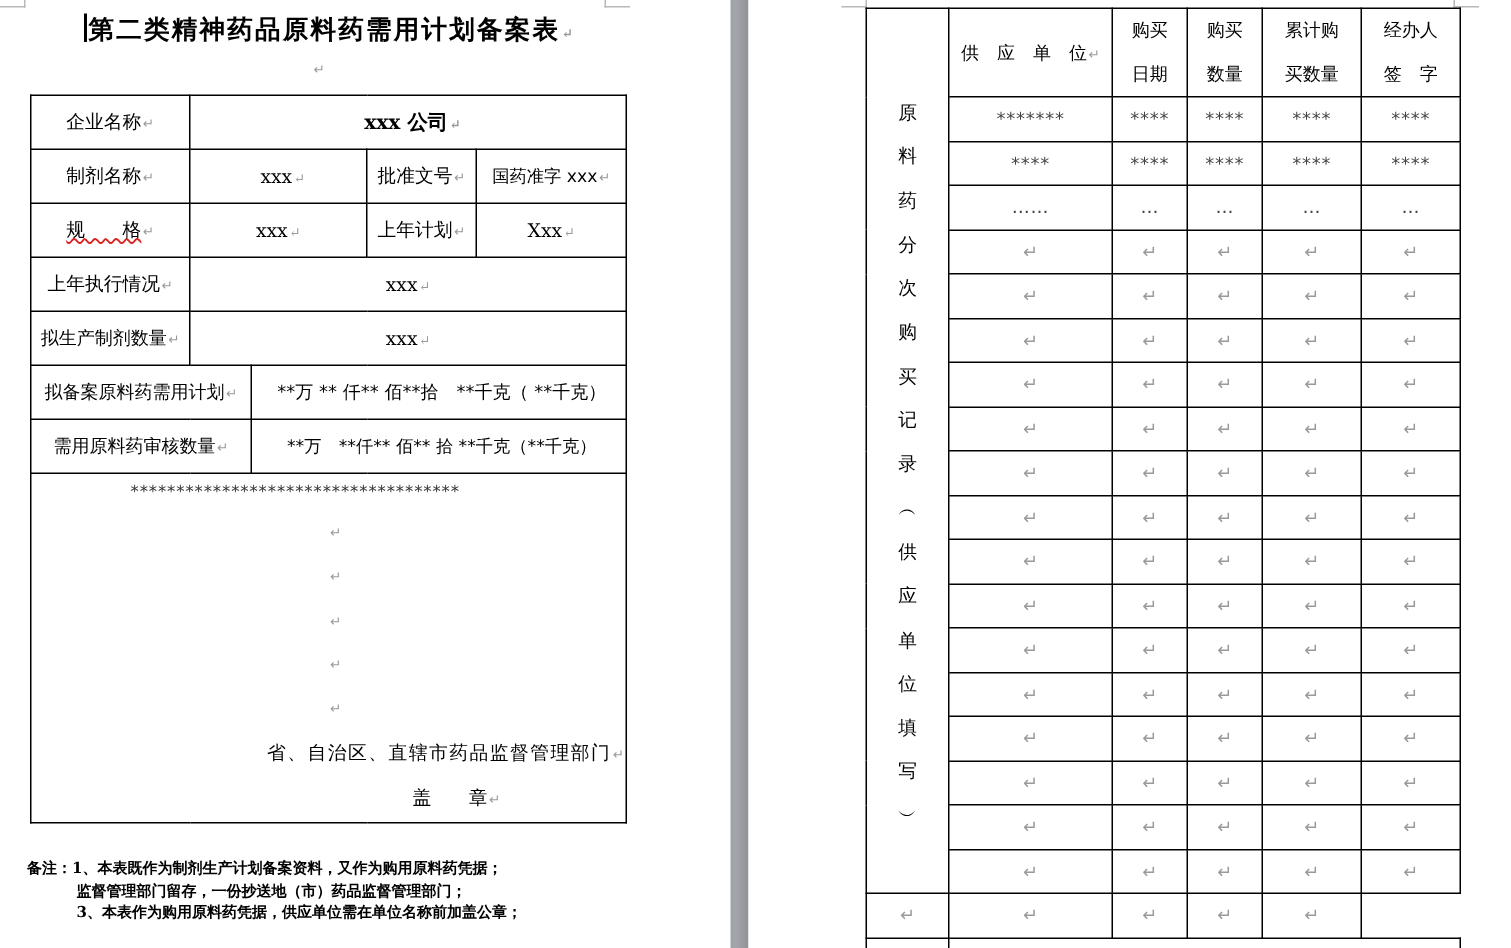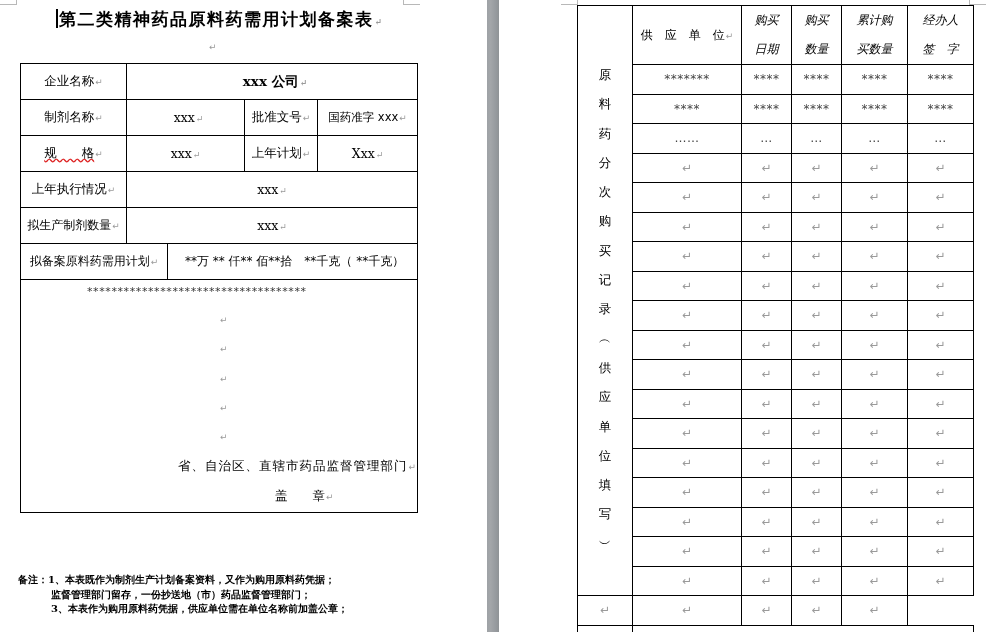--- a/index.html
+++ b/index.html
@@ -47,21 +47,21 @@
   .approval-mark { position:absolute; left:198px; }
   .dept { position:absolute; left:157px; top:178px; font-size:12.5px; letter-spacing:1px; }
   .seal { position:absolute; left:254px; top:208px; font-size:12.5px; }
 
   .notes { position:absolute; left:18px; top:573px; font-size:10px; font-weight:bold; line-height:14.5px; font-family:"DejaVu Serif","Liberation Serif",serif; }
   .notes .indent { padding-left:33px; }
 
   #right-table { left:577px; top:5px; width:397px; }
   #right-table td { font-size:12px; text-align:center; }
   .hdr td { height:58px; }
-  .hdr .two { line-height:29px;font-style:italic; }
+  .hdr .two { line-height:29px; }
   .data-row td { height:28.5px; }
   .vertical-label { vertical-align:top; padding-top:54px !important; }
   .vertical-label span { display:block; height:29.3px; line-height:29.3px; font-size:12.5px; }
   .valid-row td { height:25px; }
 </style>
 </head>
 <body>
 
 <div class="page" id="page-left">
   <div class="corner tl" style="left:0;top:0;"></div>
@@ -101,20 +101,24 @@
       <td class="c"><span>上年执行情况</span><span class="mark">↵</span></td>
       <td colspan="4" class="c serif"><span>xxx</span><span class="mark">↵</span></td>
     </tr>
     <tr>
       <td class="c" style="font-size:12px"><span>拟生产制剂数量</span><span class="mark">↵</span></td>
       <td colspan="4" class="c serif"><span>xxx</span><span class="mark">↵</span></td>
     </tr>
     <tr>
       <td colspan="2" class="c" style="font-size:12px"><span>拟备案原料药需用计划</span><span class="mark">↵</span></td>
       <td colspan="3" class="l" style="font-size:12px;padding-left:4px!important"><span>**万 ** 仟** 佰**拾　**千克（ **千克）</span></td>
+    </tr>
+    <tr>
+      <td colspan="2" class="c" style="font-size:12px"><span>需用原料药审核数量</span><span class="mark">↵</span></td>
+      <td colspan="3" class="l" style="font-size:11.5px;padding-left:4px!important"><span>**万　**仟** 佰** 拾 **千克（**千克）</span></td>
     </tr>
     <tr>
       <td colspan="5" class="approval-cell">
         <div class="approval-inner">
           <div class="approval-stars">************************************</div>
           <div class="approval-mark mark" style="top:35px">↵</div>
           <div class="approval-mark mark" style="top:64px">↵</div>
           <div class="approval-mark mark" style="top:94px">↵</div>
           <div class="approval-mark mark" style="top:123px">↵</div>
           <div class="approval-mark mark" style="top:152px">↵</div>

